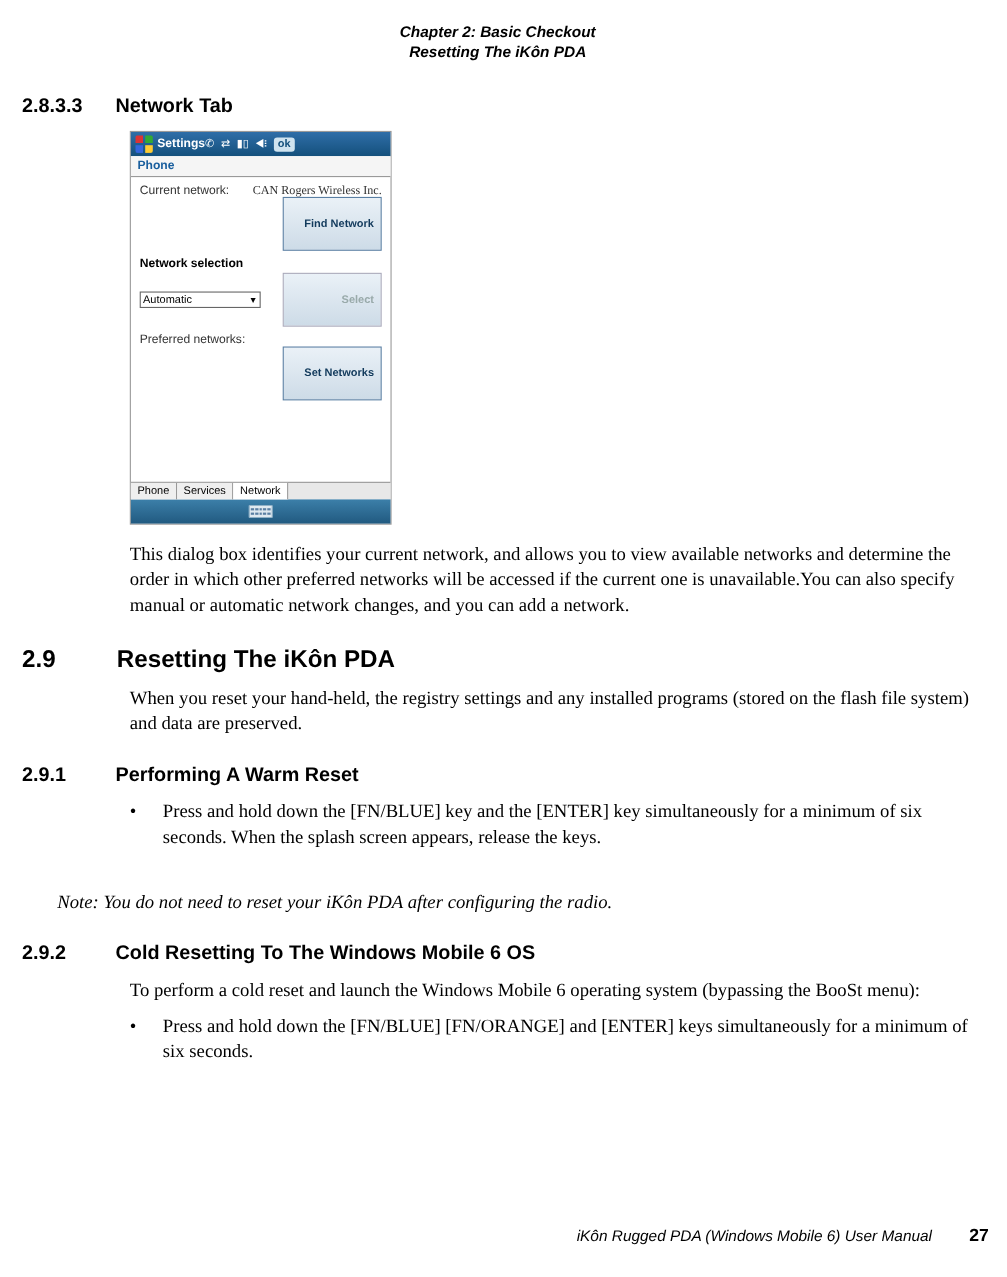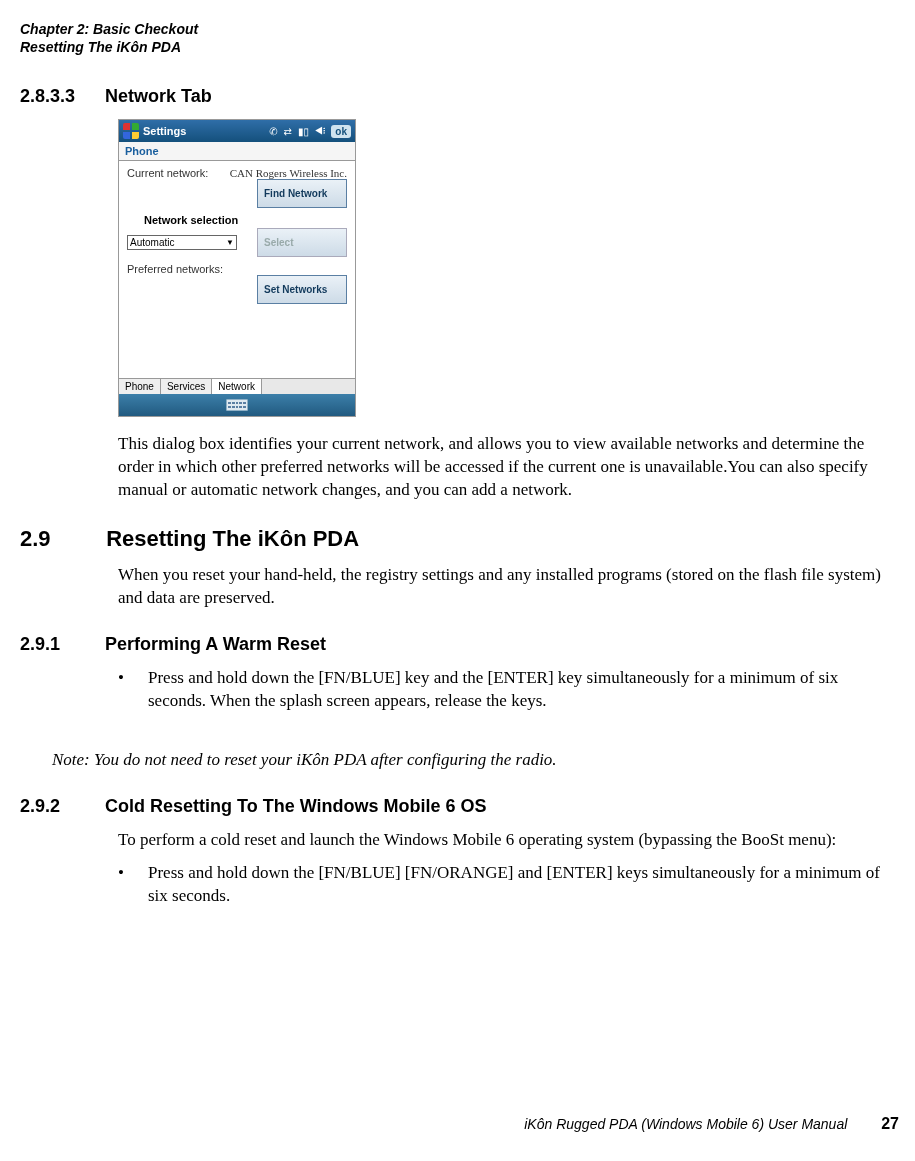--- a/index.html
+++ b/index.html
@@ -6,21 +6,21 @@
     body {
       width: 915px;
       height: 1161px;
       background: #fff;
       font-family: Georgia, 'Times New Roman', serif;
       color: #000;
       position: relative;
       padding: 20px 30px 40px 20px;
     }
     .header-right {
-      text-align: left;
+      text-align: center;
       font-style: italic;
       font-family: 'Trebuchet MS', Arial, sans-serif;
       font-weight: bold;
       font-size: 14px;
       line-height: 1.3;
       margin-bottom: 30px;
     }
     .section-num {
       display: inline-block;
       width: 80px;
@@ -80,24 +80,22 @@
       border: 1px solid #999;
       font-family: Tahoma, Arial, sans-serif;
       font-size: 11px;
       background: #fff;
     }
     .pda-titlebar {
       background: linear-gradient(#2f6ea8, #14507c);
       color: #fff;
       display: flex;
       align-items: center;
-      justify-content: space-between;
       padding: 2px 4px;
       height: 22px;
-      gap: 20px;
     }
     .pda-titlebar .left { display: flex; align-items: center; gap: 4px; font-weight: bold; }
     .pda-titlebar .tray { display: flex; align-items: center; gap: 6px; }
     .pda-titlebar .tray span { font-size: 10px; }
     .pda-titlebar .ok {
       background: #cfe3ef;
       color: #14507c;
       border-radius: 3px;
       font-weight: bold;
       font-size: 10px;
@@ -123,37 +121,37 @@
     .pda-body { padding: 6px 8px 4px; }
     .pda-row { display: flex; justify-content: space-between; align-items: center; margin: 0 0; }
     .pda-row .label { color: #333; }
     .pda-row .value { color: #333; font-size: 11px; font-family: Liberation Serif, serif; }
     .pda-btn {
       background: linear-gradient(#eaf1f7, #cddbe7);
       border: 1px solid #5a7fa3;
       color: #123a5c;
       font-weight: bold;
       font-size: 10px;
-      padding: 8px 6px;
+      padding: 18px 6px;
       min-width: 90px;
-      text-align: left;
+      text-align: right;
     }
     .pda-btn.disabled { color: #9aa; border-color: #aab; }
     .pda-select {
       border: 1px solid #666;
       background: #fff;
       font-size: 10px;
       padding: 1px 2px;
       width: 110px;
       display: flex;
       justify-content: space-between;
       align-items: center;
     }
     .pda-select .arrow { font-size: 8px; }
-    .section-label { font-weight: bold; margin: 6px 17px 2px; }
+    .section-label { font-weight: bold; margin: 6px 0 2px; }
     .pda-tabs {
       display: flex;
       border-top: 1px solid #999;
       margin-top: 70px;
       background: #e8e8e8;
     }
     .pda-tab {
       border-right: 1px solid #999;
       padding: 2px 6px;
       font-size: 10px;

